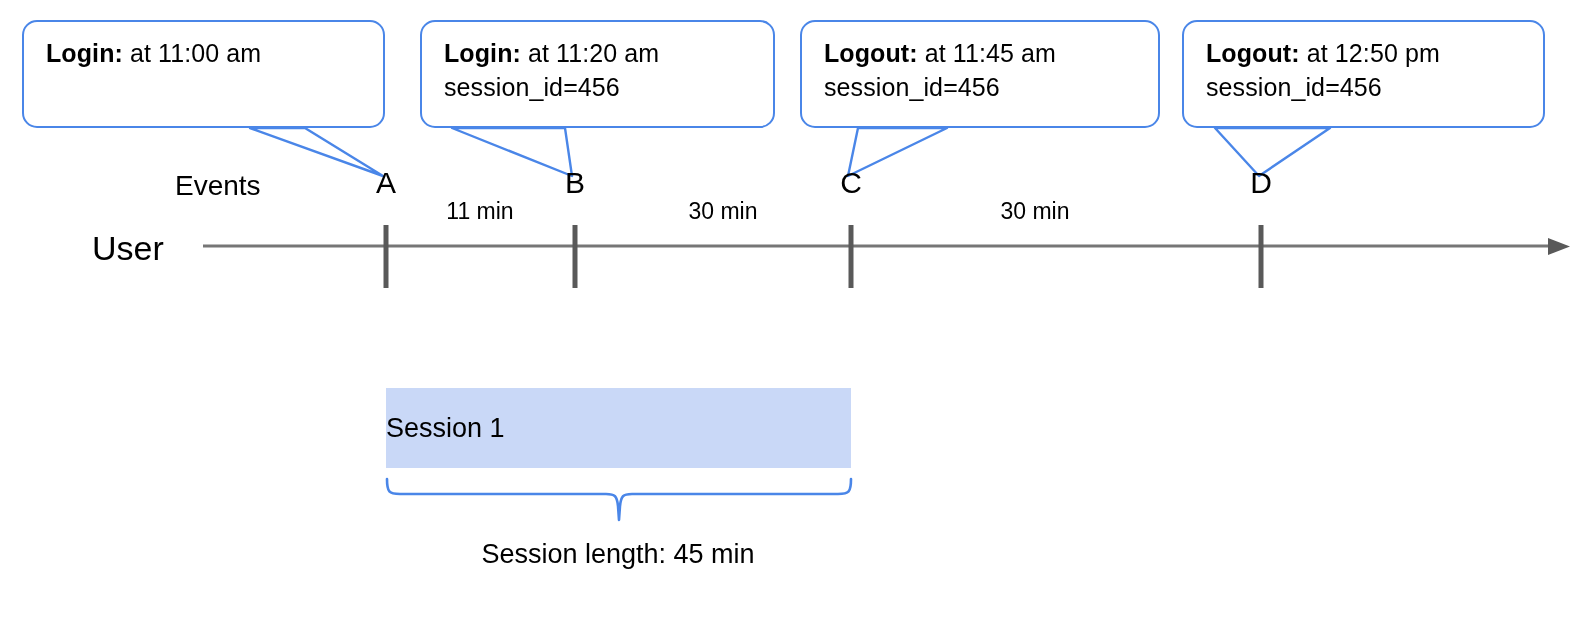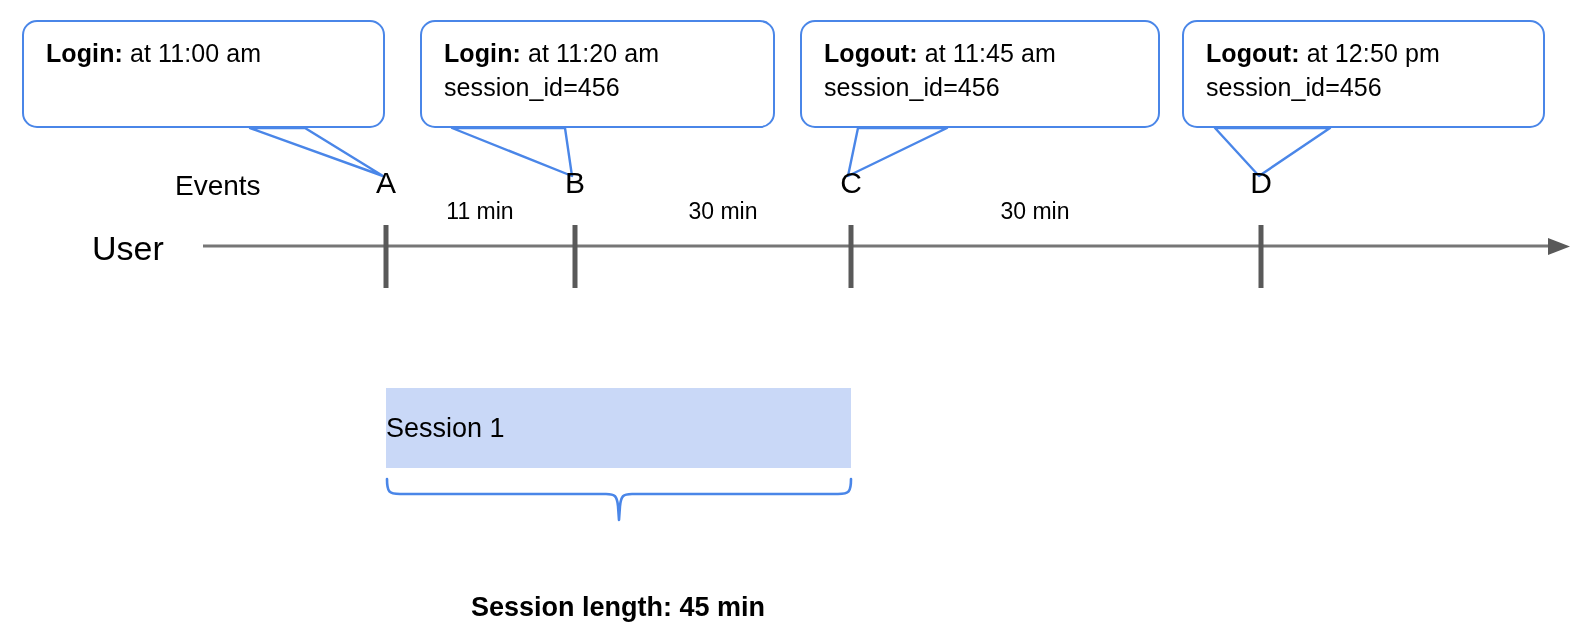--- a/index.html
+++ b/index.html
@@ -107,27 +107,26 @@
   }
   #session-bar-label {
     font-size: 27px;
     line-height: 27px;
     color: #000000;
   }
 
   #session-length-label {
     position: absolute;
     left: 0;
-    top: 594px;
+    top: 541px;
     width: 1236px;
     text-align: center;
     font-size: 27px;
     line-height: 27px;
     white-space: nowrap;
-    font-weight: bold;
   }
 </style>
 </head>
 <body>
 
 <div id="canvas">
 
   <svg id="timeline-svg" viewBox="0 0 1574 630">
 
     <line x1="203" y1="246" x2="1548" y2="246" stroke="#767676" stroke-width="3"></line>

